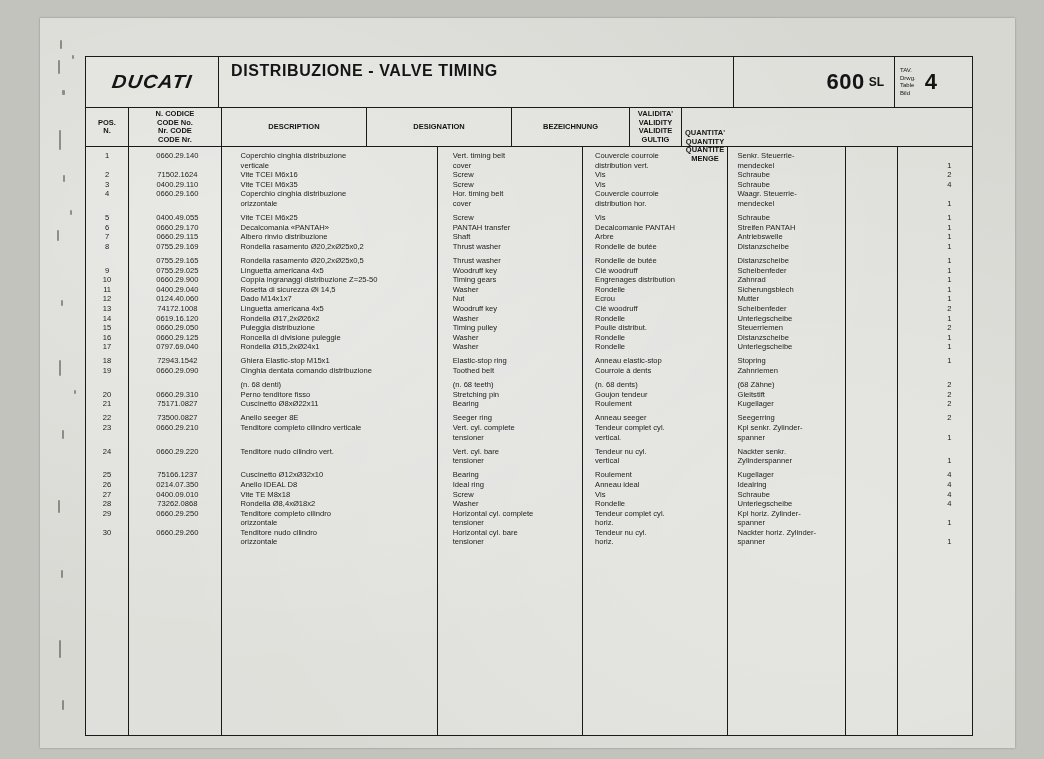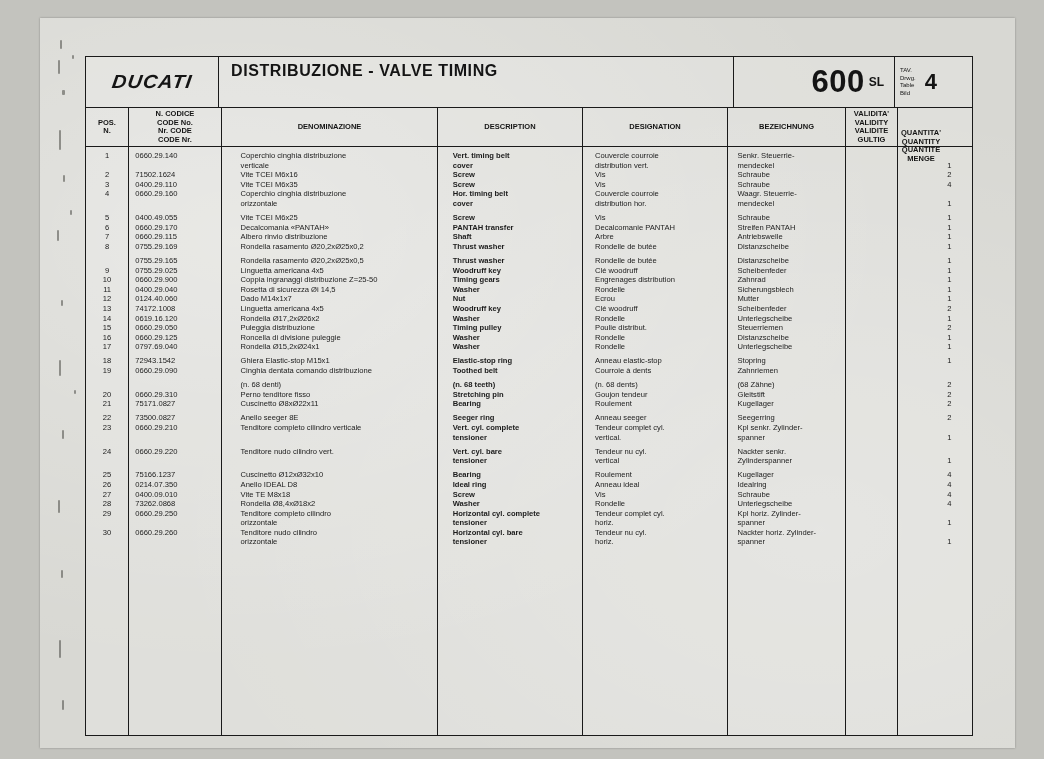--- a/index.html
+++ b/index.html
@@ -95,21 +95,21 @@
   }
   .model-cell {
     width: 150px;
     border-right: 1.2px solid #1a1a1a;
     display: flex;
     align-items: center;
     justify-content: flex-end;
     padding-right: 10px;
   }
   .model-num {
-    font-size: 31px;
+    font-size: 22px;
     font-weight: bold;
     color: #141414;
     letter-spacing: .5px;
   }
   .model-suffix {
     font-size: 12px;
     font-weight: bold;
     margin-left: 4px;
     color: #141414;
   }
@@ -185,23 +185,23 @@
   }
   .row {
     display: flex;
     font-size: 7.6px;
     color: #1b1b1b;
     line-height: 9.6px;
     height: 9.6px;
     white-space: nowrap;
   }
   .row .pos   { width: 43px; text-align: center; }
-  .row .code  { width: 93px; padding-left: 7px; box-sizing: border-box; }
+  .row .code  { width: 93px; padding-left: 7px; box-sizing: border-box; text-align: center; }
   .row .den   { width: 216px; padding-left: 7px; box-sizing: border-box; margin-left: 14px; }
-  .row .desc  { width: 145px; padding-left: 7px; box-sizing: border-box; font-weight: bold; }
+  .row .desc  { width: 145px; padding-left: 7px; box-sizing: border-box; }
   .row .desig { width: 145px; padding-left: 7px; box-sizing: border-box; }
   .row .bez   { width: 148px; padding-left: 7px; box-sizing: border-box; }
   .row .val   { width: 52px; text-align: center; }
   .row .qty   { width: 46px; text-align: center; }
 
   .spacer { height: 4.5px; }
 </style>
 </head>
 <body>
 
@@ -255,21 +255,20 @@
       <div class="c-pos">
         <span>POS.</span>
         <span>N.</span>
       </div>
       <div class="c-code">
         <span>N. CODICE</span>
         <span>CODE No.</span>
         <span>Nr. CODE</span>
         <span>CODE Nr.</span>
       </div>
-      <div class="c-den">DENOMINAZIONE</div>
       <div class="c-desc">DESCRIPTION</div>
       <div class="c-desig">DESIGNATION</div>
       <div class="c-bez">BEZEICHNUNG</div>
       <div class="c-val">
         <span>VALIDITA'</span>
         <span>VALIDITY</span>
         <span>VALIDITE</span>
         <span>GULTIG</span>
       </div>
       <div class="c-qty">

